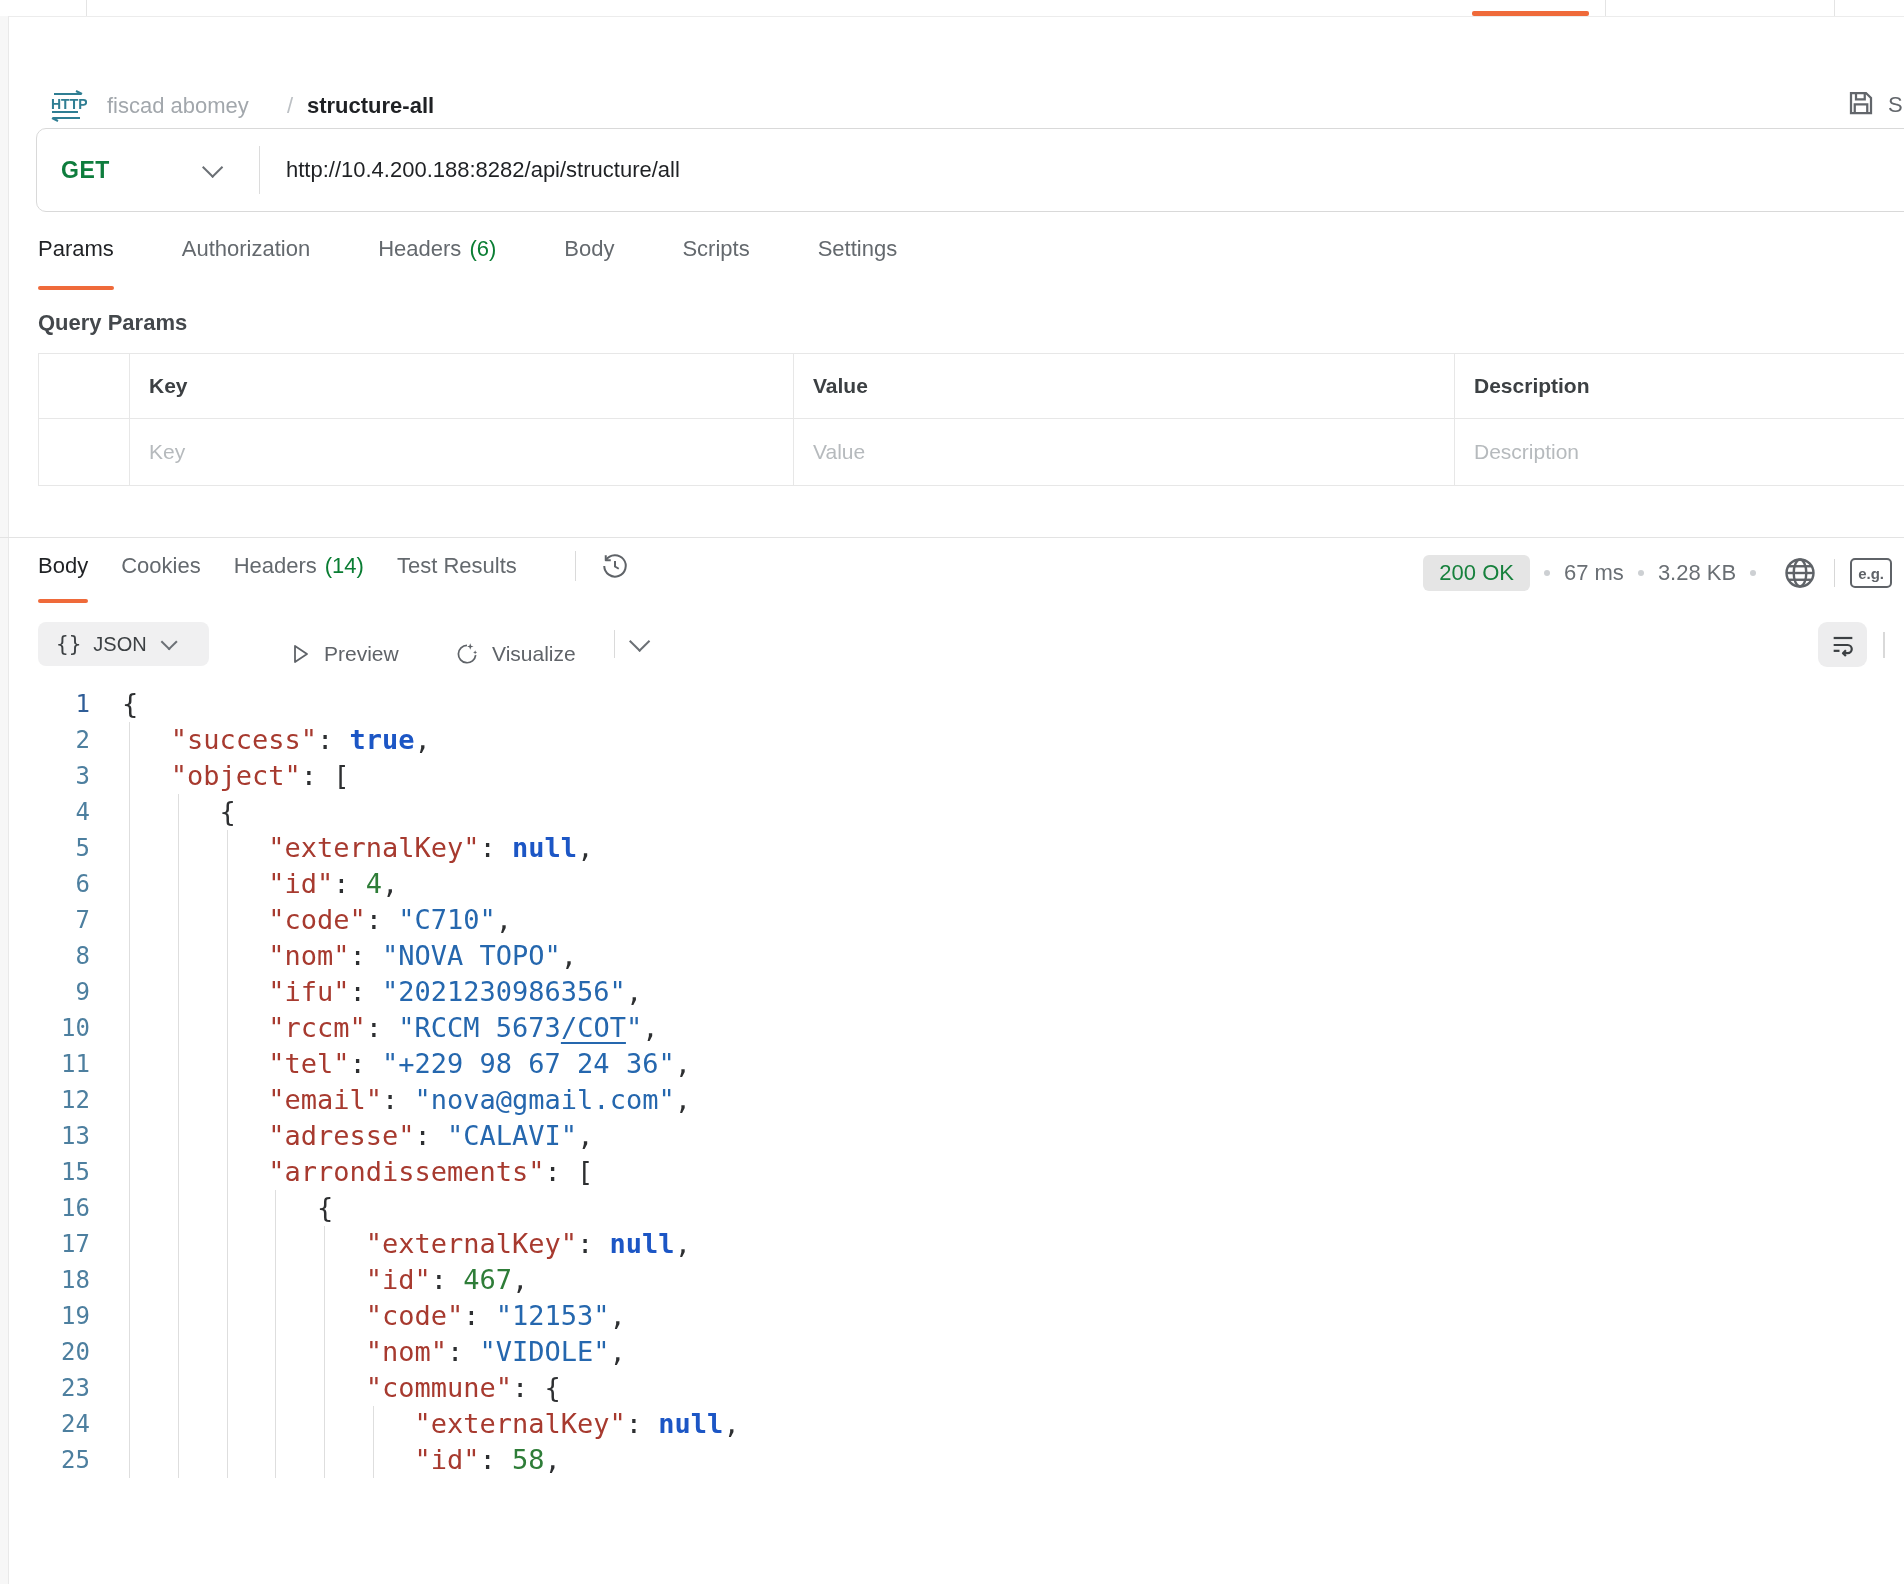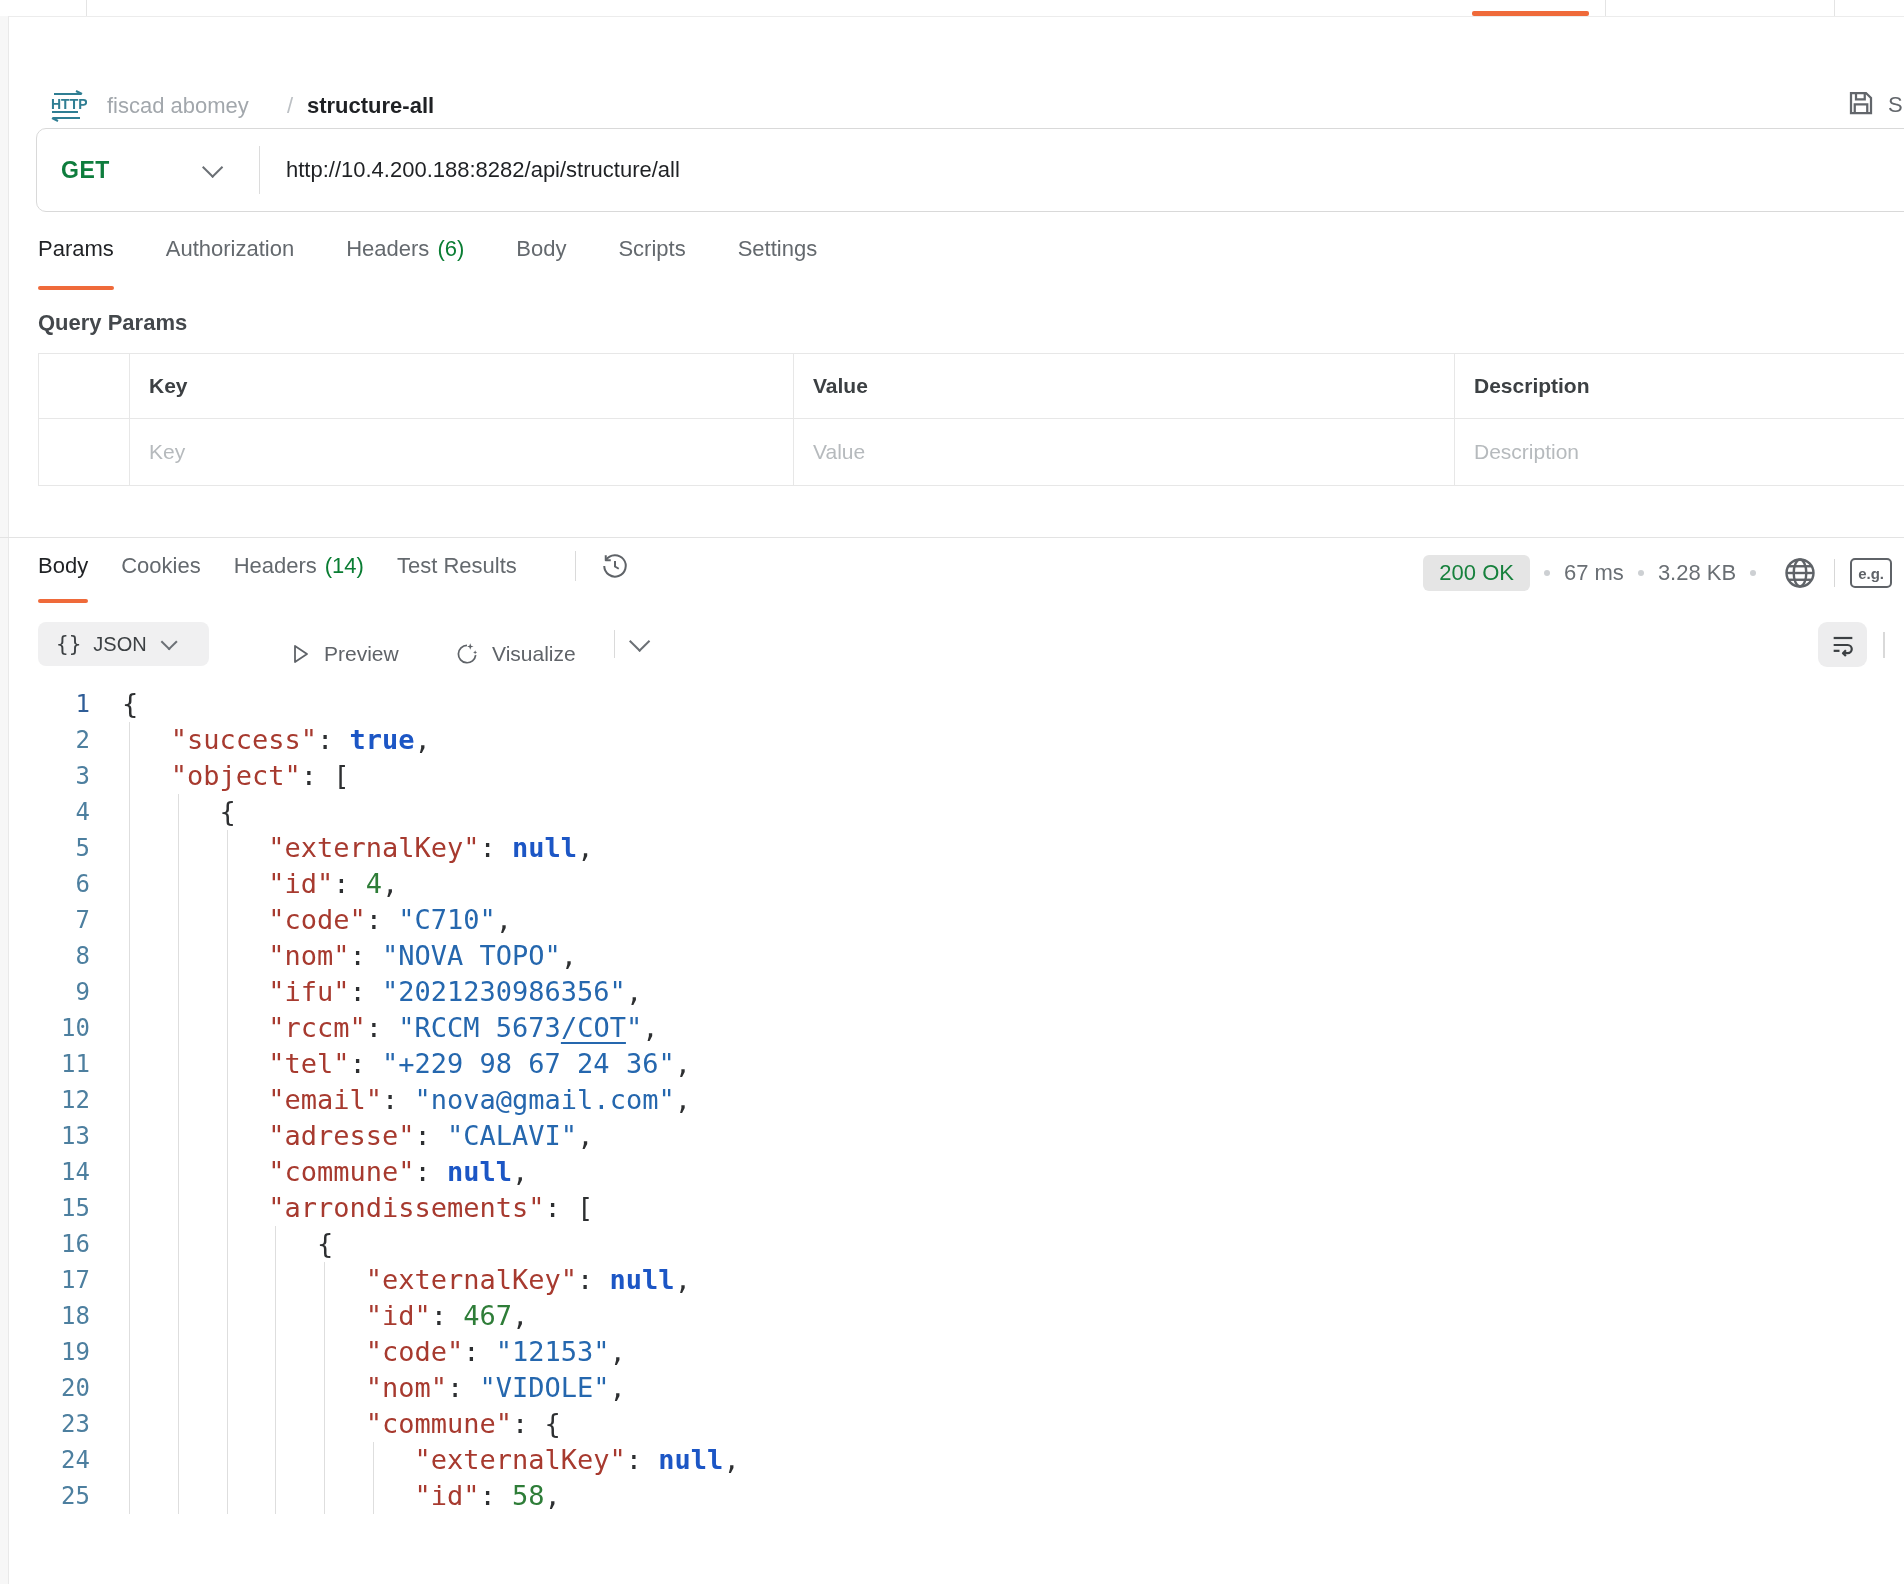--- a/index.html
+++ b/index.html
@@ -35,21 +35,21 @@
   .url-vdiv{position:absolute;left:222px;top:17px;width:1px;height:48px;background:#dcdcdc;}
   .url-text{position:absolute;left:249px;top:0;height:82px;display:flex;align-items:center;
             font-size:22px;color:#1f2124;white-space:nowrap;}
 
   
   .tabs{display:flex;align-items:flex-start;}
   .tab{position:relative;font-size:22px;color:#64696e;white-space:nowrap;cursor:pointer;}
   .tab .cnt{margin-left:8px;}
   .tab.active{color:#1f2124;}
   .tab.active::after{content:"";position:absolute;left:0;right:0;height:4px;border-radius:2px;}
-  .req-tabs{position:absolute;left:38px;top:236px;height:56px;gap:52px;}
+  .req-tabs{position:absolute;left:38px;top:236px;height:56px;gap:68px;}
   .req-tabs .tab{padding-bottom:28px;}
   .req-tabs .tab.active::after{bottom:0;}
 
   .qp-title{position:absolute;left:38px;top:310px;font-size:22px;font-weight:700;color:#44484c;}
 
   
   .qp-table{position:absolute;left:38px;top:353px;width:1882px;
             border:1px solid #e7e7e7;box-sizing:border-box;}
   .qp-row{display:grid;grid-template-columns:90px 664px 661px 1fr;}
   .qp-row.head{height:64px;}
@@ -356,27 +356,20 @@
         <div class="guide" style="left: 129px;"></div>
         <div class="guide" style="left: 177.75px;"></div>
         <div class="guide" style="left: 226.5px;"></div>
         <span class="num">13</span>
         <span class="txt" style="margin-left: 178.25px;"><span class="tk-k">"adresse"</span><span class="tk-p">: </span><span class="tk-s">"CALAVI"</span><span class="tk-p">,</span></span>
       </div>
       <div class="cl">
         <div class="guide" style="left: 129px;"></div>
         <div class="guide" style="left: 177.75px;"></div>
         <div class="guide" style="left: 226.5px;"></div>
-        <span class="num">14</span>
-        <span class="txt" style="margin-left: 178.25px;"><span class="tk-k">"commune"</span><span class="tk-p">: </span><span class="tk-b">null</span><span class="tk-p">,</span></span>
-      </div>
-      <div class="cl">
-        <div class="guide" style="left: 129px;"></div>
-        <div class="guide" style="left: 177.75px;"></div>
-        <div class="guide" style="left: 226.5px;"></div>
         <span class="num">15</span>
         <span class="txt" style="margin-left: 178.25px;"><span class="tk-k">"arrondissements"</span><span class="tk-p">: [</span></span>
       </div>
       <div class="cl">
         <div class="guide" style="left: 129px;"></div>
         <div class="guide" style="left: 177.75px;"></div>
         <div class="guide" style="left: 226.5px;"></div>
         <div class="guide" style="left: 275.25px;"></div>
         <span class="num">16</span>
         <span class="txt" style="margin-left: 227px;"><span class="tk-p">{</span></span>

